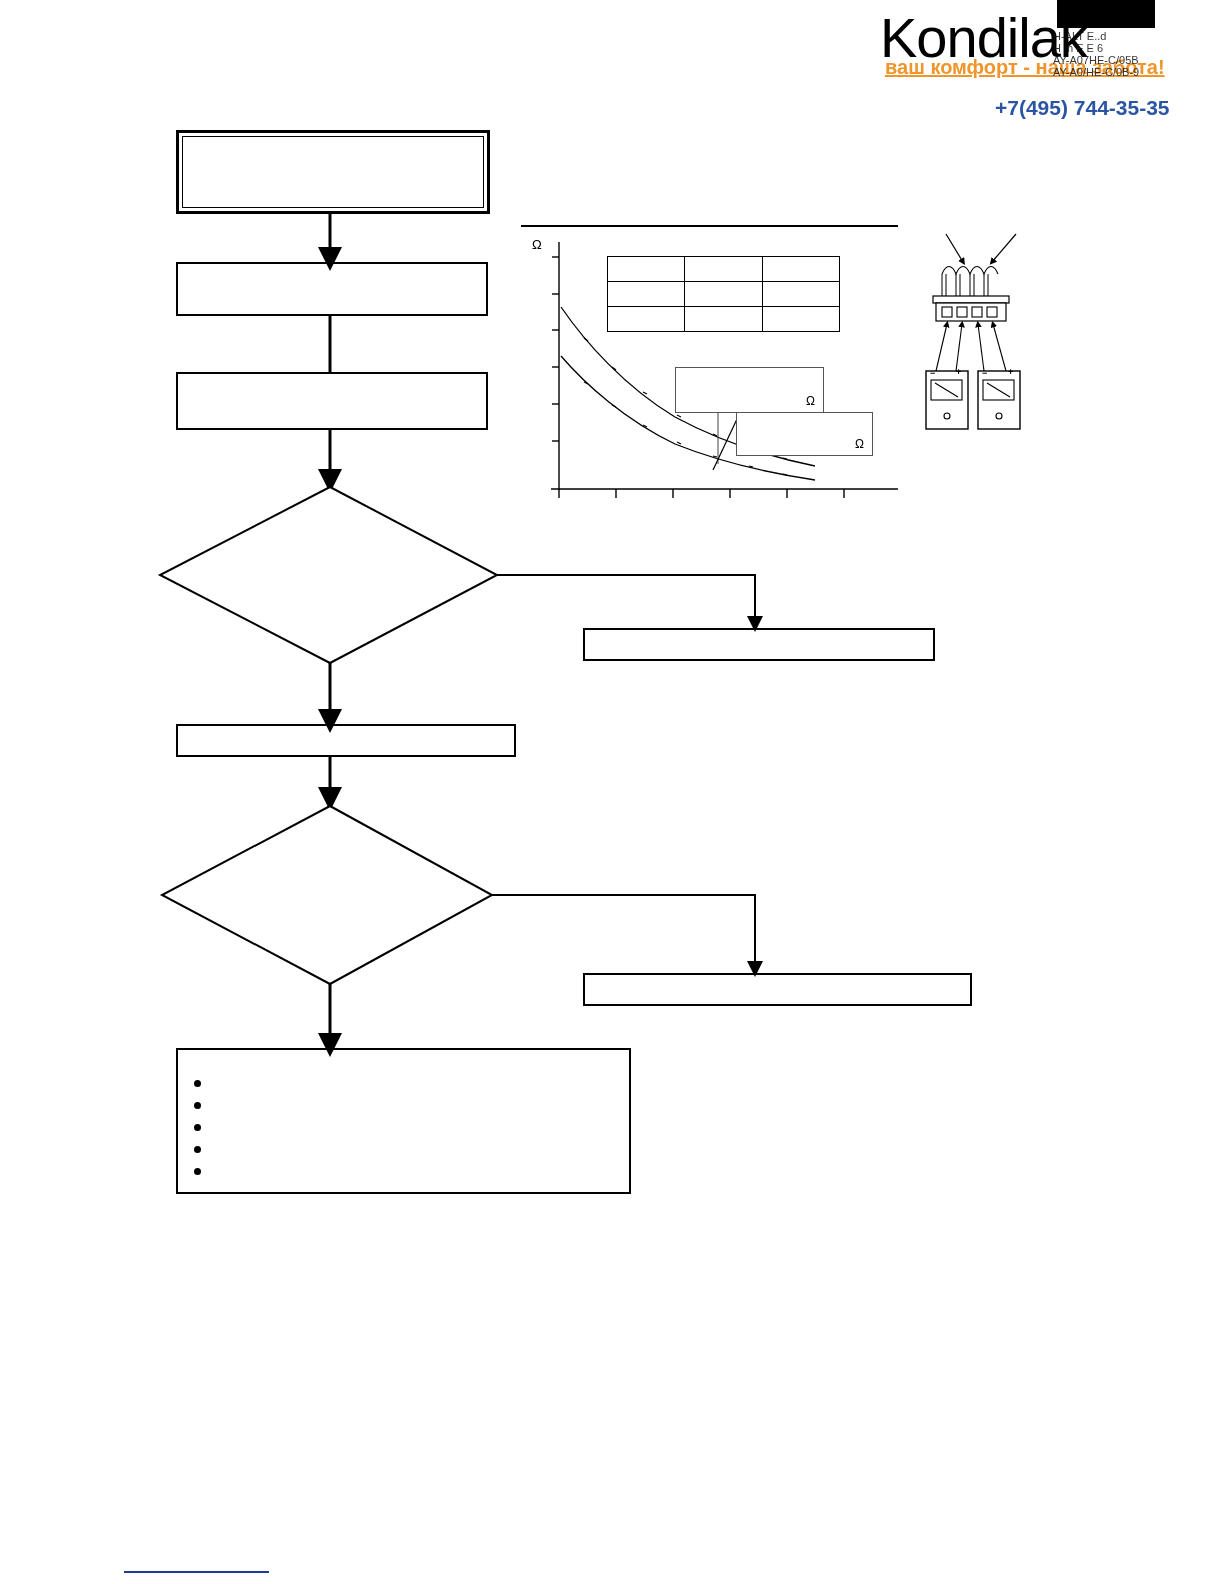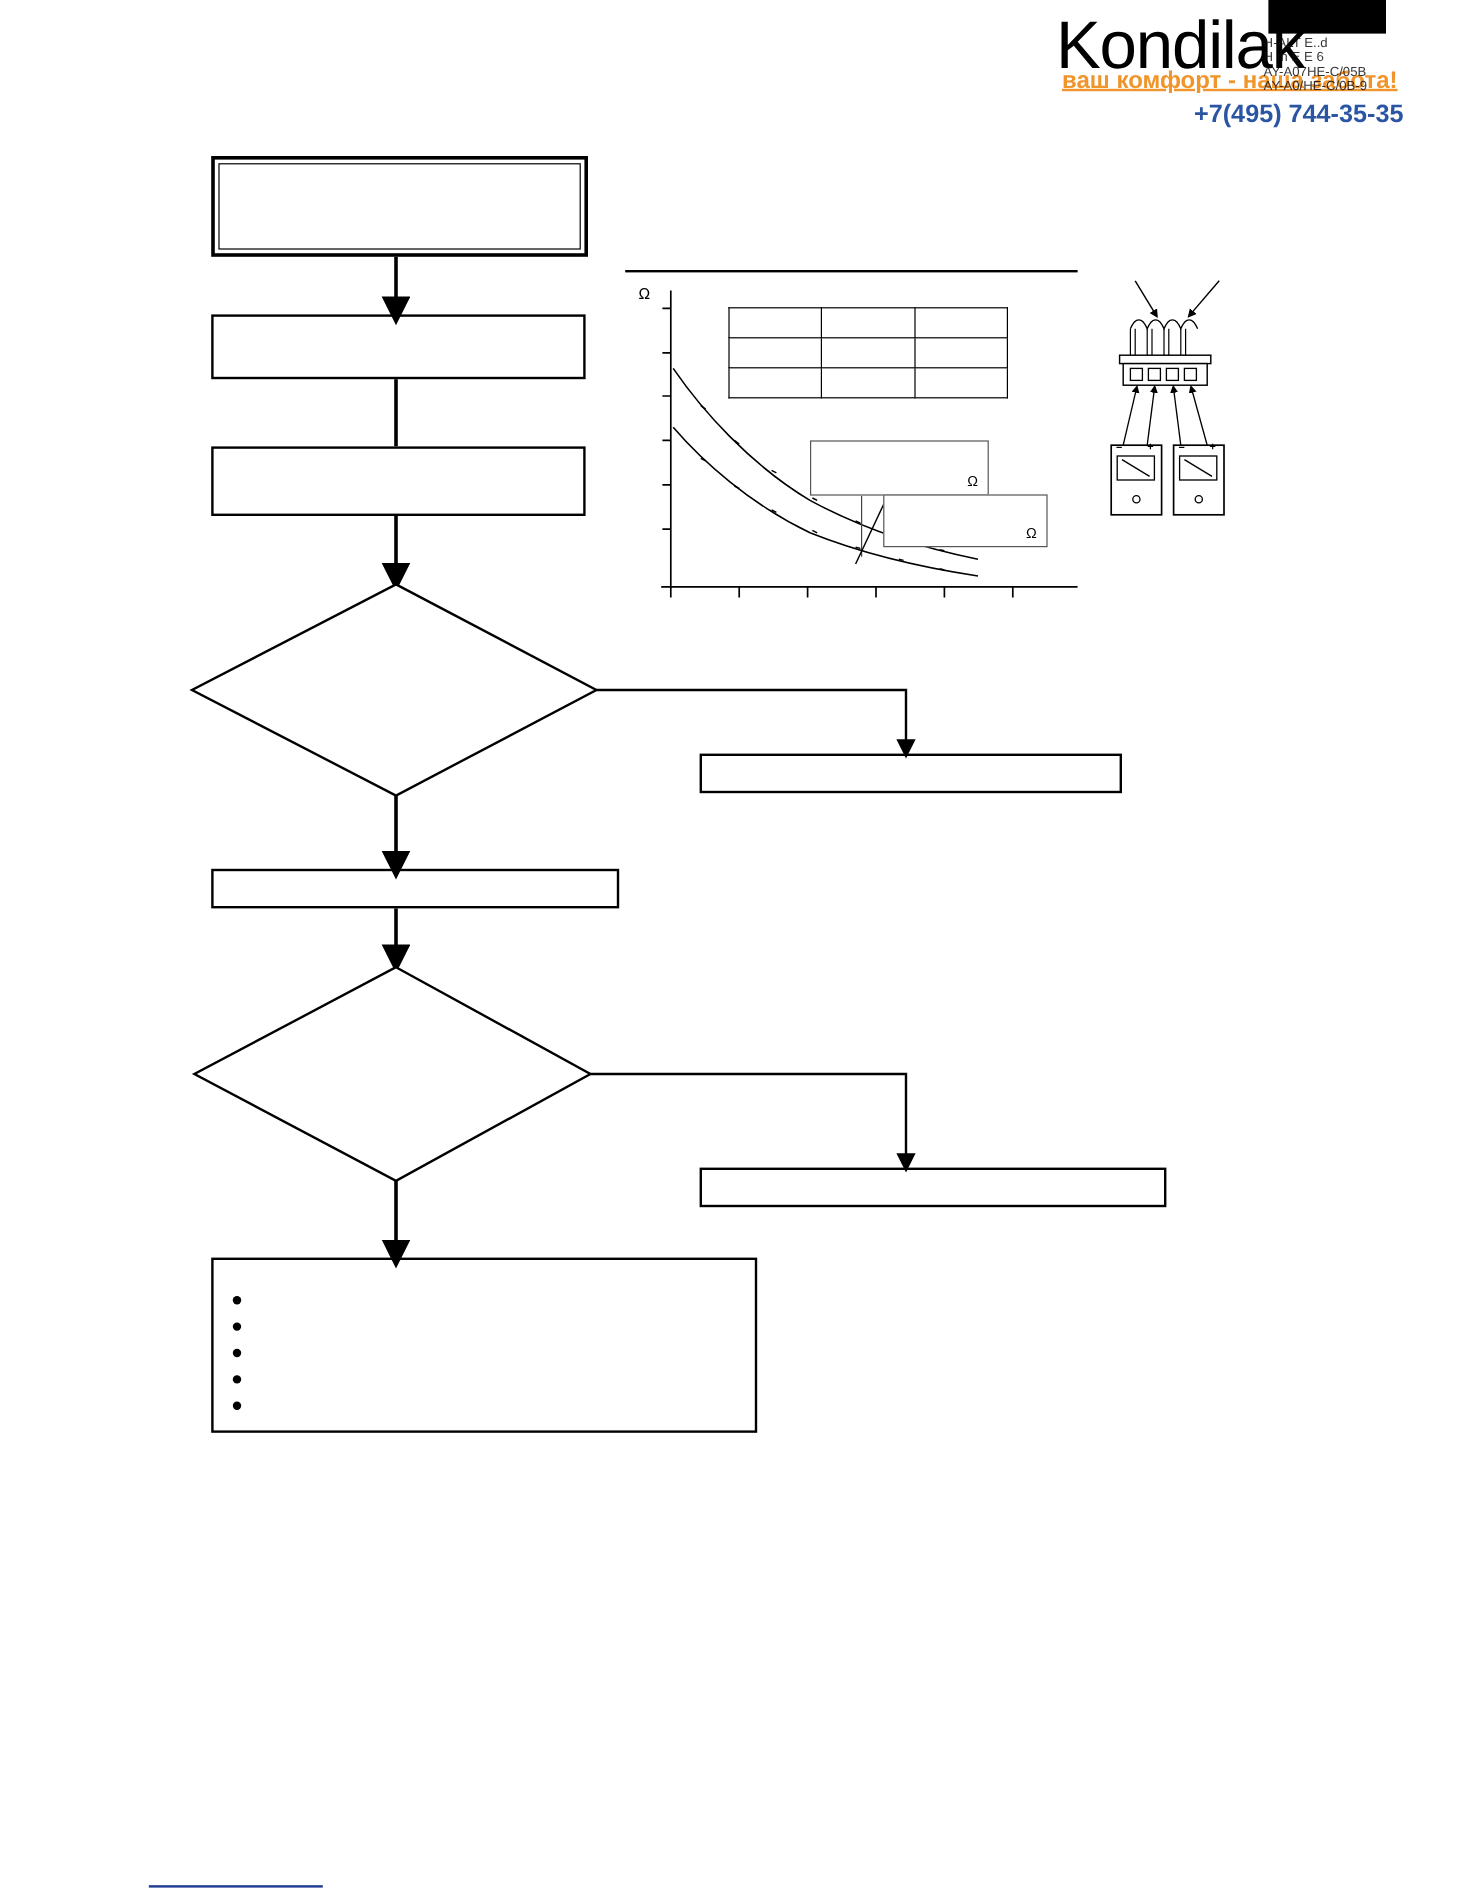--- a/index.html
+++ b/index.html
@@ -16,21 +16,21 @@
     font-size:56px;font-weight:normal;letter-spacing:-1px;
     color:#000000;line-height:56px;white-space:nowrap;
   }
   #brand-tagline{
     position:absolute;left:10px;top:52px;
     font-size:20px;font-weight:bold;color:#f0952b;white-space:nowrap;
     letter-spacing:0px;
     text-decoration:underline;
   }
   #brand-phone{
-    position:absolute;left:120px;top:80px;
+    position:absolute;left:120px;top:92px;
     font-size:21px;font-weight:bold;color:#2a55a3;white-space:nowrap;
   }
   #model-block{
     position:absolute;left:178px;top:26px;width:150px;height:50px;
     font-size:11px;line-height:12px;color:#111;white-space:nowrap;
     opacity:.85;
   }
   #black-patch{position:absolute;left:182px;top:-4px;width:98px;height:28px;background:#000;}
 
   

